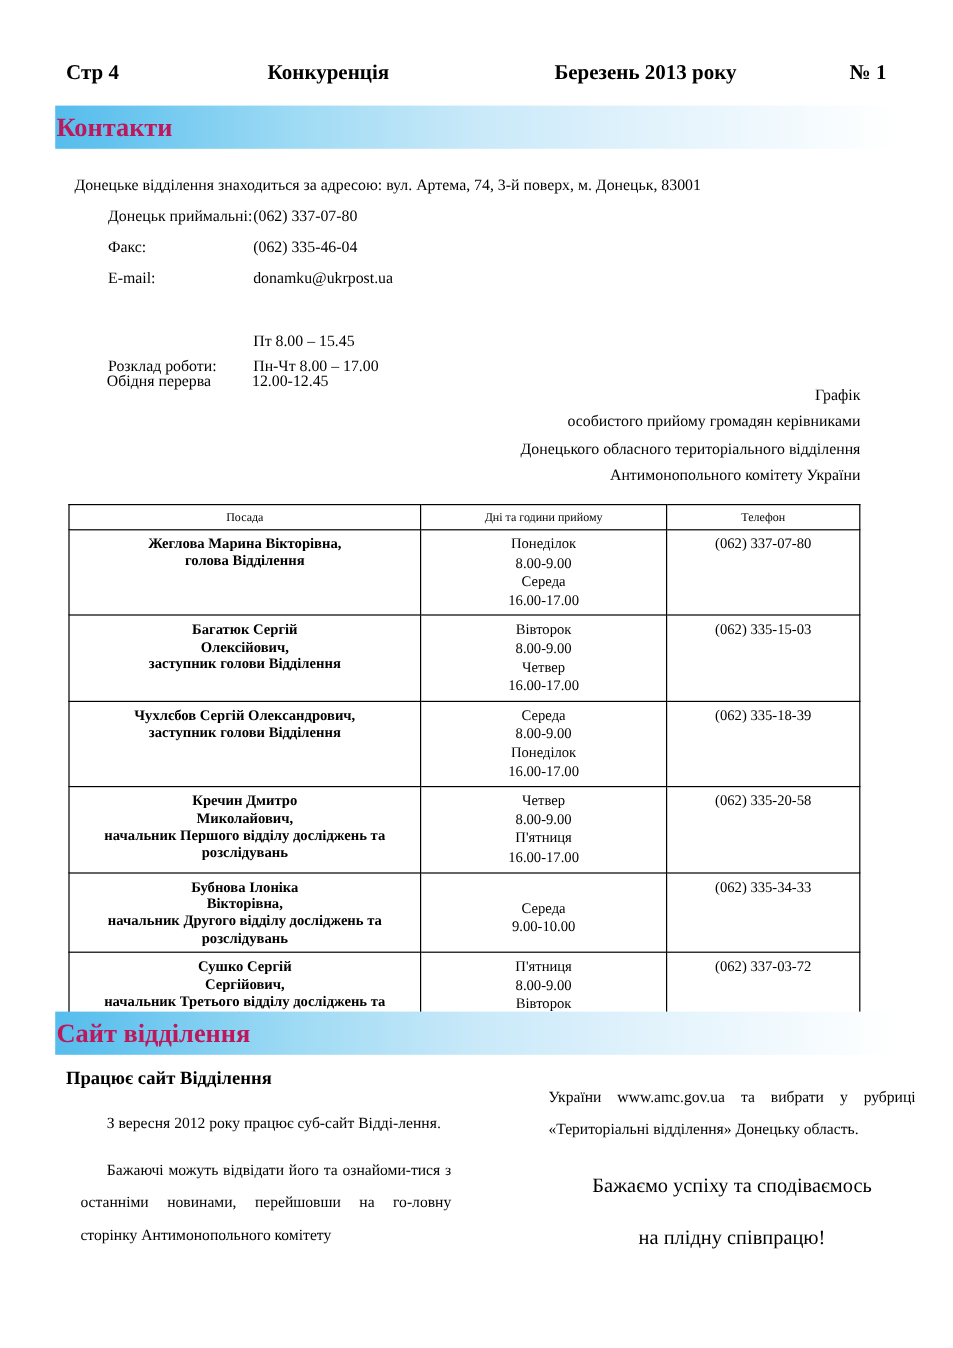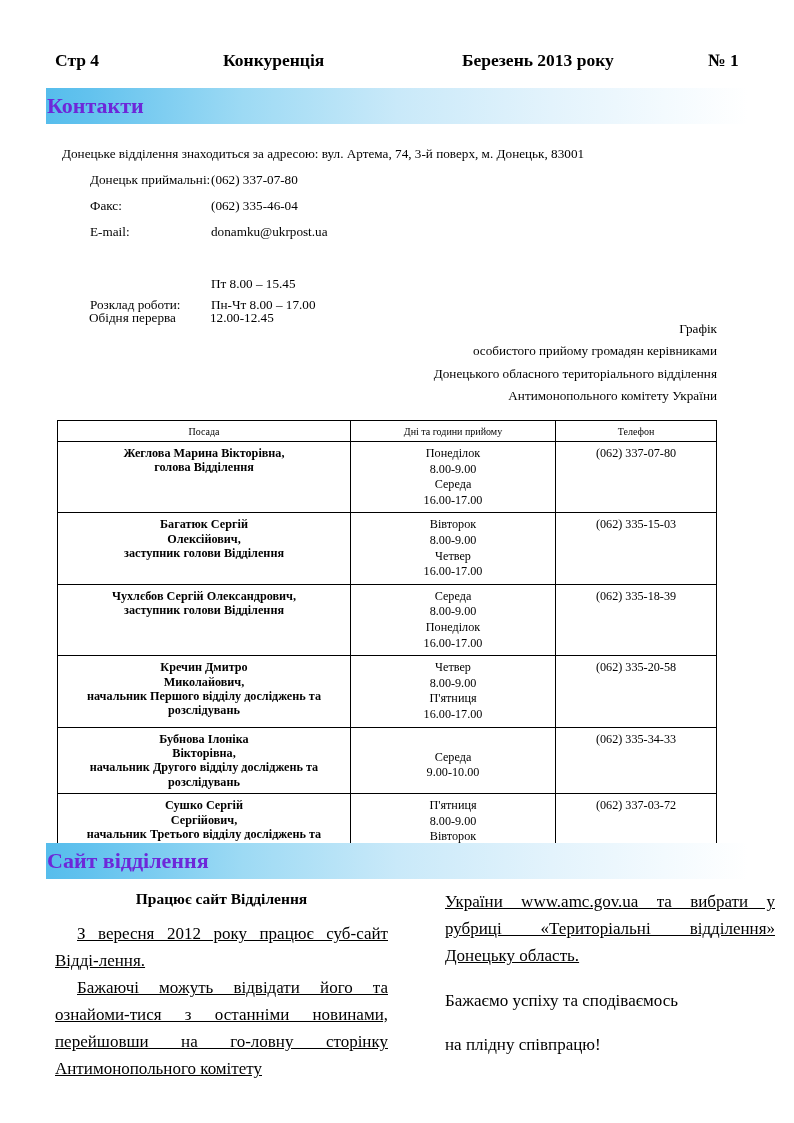--- a/index.html
+++ b/index.html
@@ -56,21 +56,21 @@
                 #f3fafe 88%,
                 #ffffff 100%);
   }
   .banner-label {
     position: absolute;
     left: 47px;
     top: 3px;
     font-weight: bold;
     font-size: 22px;
     line-height: 32px;
-    color: #6d28d9;
+    color: #be185d;
     white-space: nowrap;
   }
 
   
   .contacts {
     position: absolute;
     left: 62px;
     top: 146px;
     width: 680px;
     font-size: 13.2px;
@@ -166,37 +166,36 @@
   .col-right {
     position: absolute;
     left: 390px;
     top: 0;
     width: 330px;
   }
   .site-subhead {
     font-weight: bold;
     font-size: 15.5px;
     line-height: 22px;
-    text-align: center;
+    text-align: left;
     margin-bottom: 10px;
   }
   .body-par {
-    font-size: 17px;
+    font-size: 13px;
     line-height: 27px;
     text-align: justify;
     text-indent: 22px;
-    margin: 0;
+    margin: 12px;
     hyphens: manual;
-    text-decoration: underline;
   }
   .col-right .body-par { text-indent: 0; }
   .wish {
     font-size: 17px;
     line-height: 44px;
-    text-align: left;
+    text-align: center;
     margin: 0;
     margin-top: 10px;
   }
   .wish.second { margin-top: 0; }
 </style>
 </head>
 <body>
 
 <div class="page">
 

